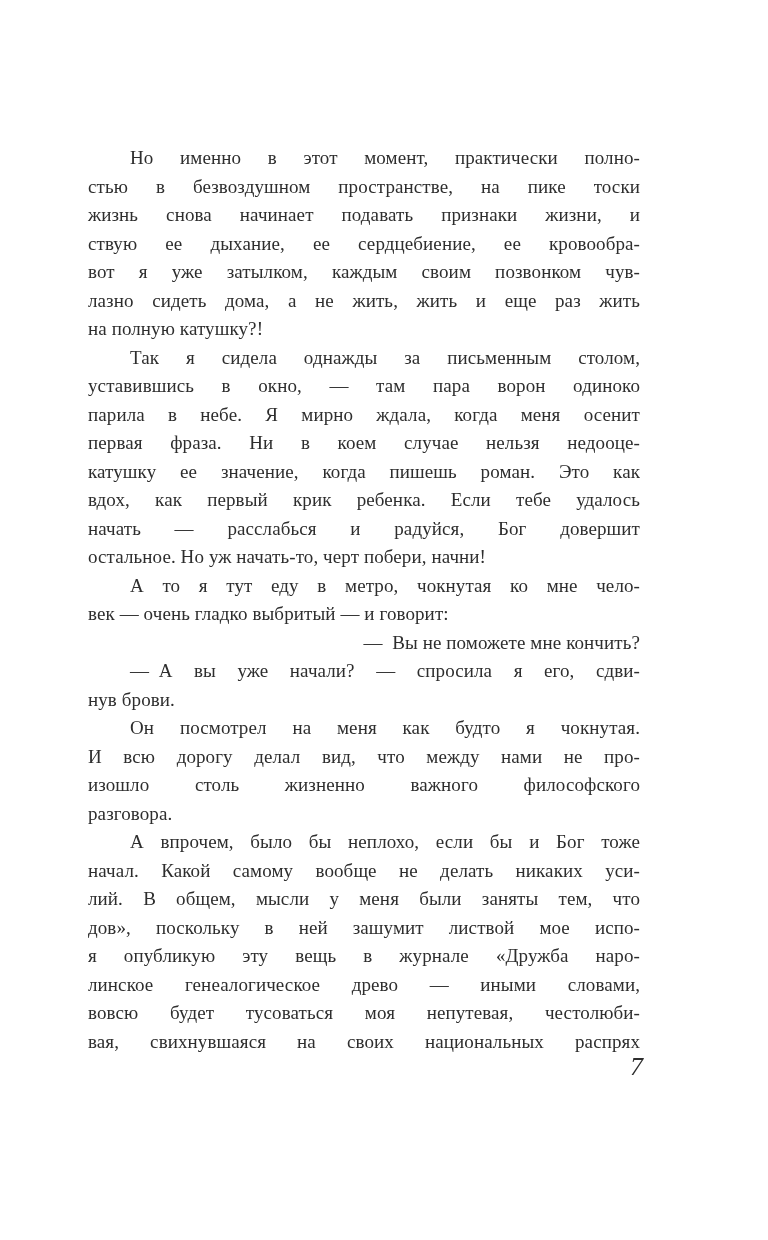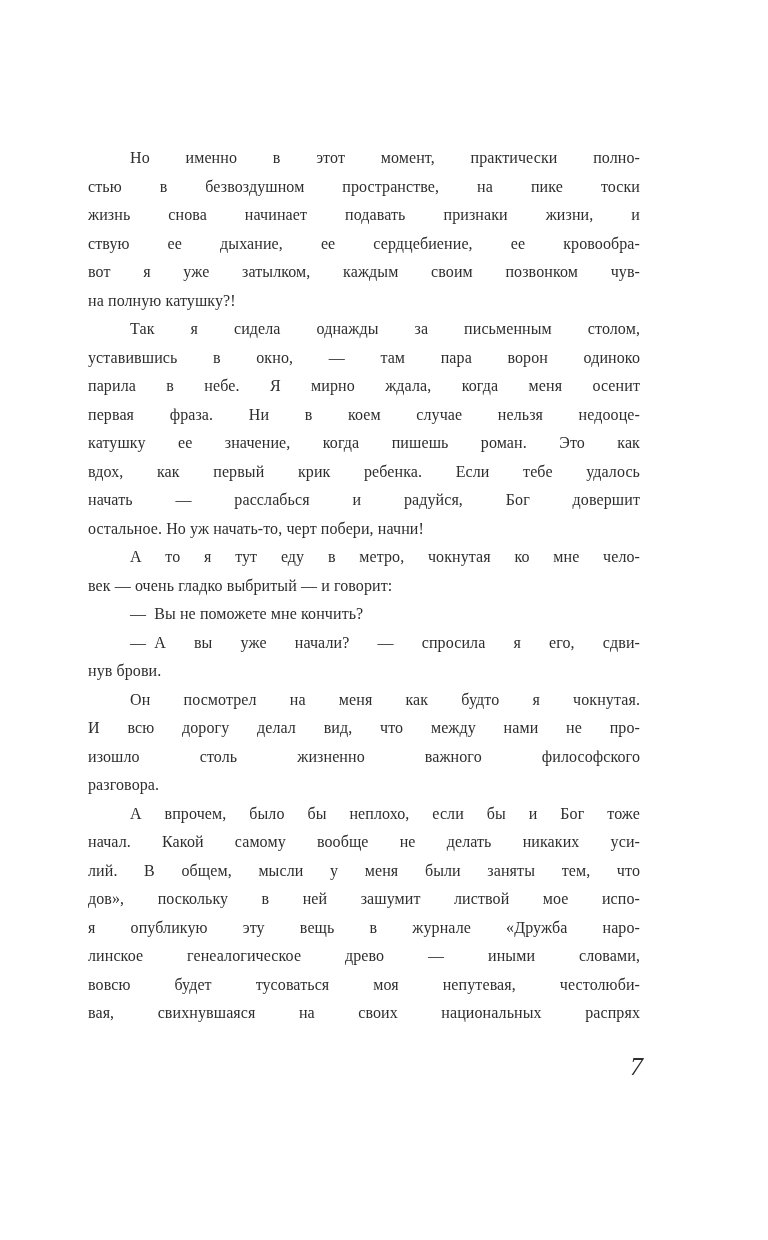--- a/index.html
+++ b/index.html
@@ -16,34 +16,35 @@
     overflow: hidden;
     color: #2e2e2e;
   }
   .text-block {
     position: absolute;
     left: 88px;
     top: 144px;
     width: 552px;
   }
   .line {
-    font-size: 16px;
+    font-size: 19px;
     line-height: 28.5px;
     height: 28.5px;
     white-space: normal;
     text-align: left;
     letter-spacing: 0.1px;
     overflow: visible;
   }
   .line.justify {
     text-align: justify;
     text-align-last: justify;
   }
   .line.indent {
     text-indent: 42px;
+    text-align: right;
   }
   .page-number {
     position: absolute;
     left: 630px;
     top: 1053px;
     font-size: 26px;
     line-height: 28.5px;
     font-style: italic;
     color: #2e2e2e;
   }
@@ -51,20 +52,21 @@
 </head>
 <body>
 
 <div class="page" style="background: rgb(255, 255, 255); color: rgb(46, 46, 46);">
   <main class="text-block">
       <div class="line justify indent">Но именно в этот момент, практически полно-</div>
       <div class="line justify">стью в безвоздушном пространстве, на пике тоски</div>
       <div class="line justify">жизнь снова начинает подавать признаки жизни, и</div>
       <div class="line justify">ствую ее дыхание, ее сердцебиение, ее кровообра-</div>
       <div class="line justify">вот я уже затылком, каждым своим позвонком чув-</div>
+      <div class="line justify">лазно сидеть дома, а не жить, жить и еще раз жить</div>
       <div class="line">на полную катушку?!</div>
       <div class="line justify indent">Так я сидела однажды за письменным столом,</div>
       <div class="line justify">уставившись в окно, — там пара ворон одиноко</div>
       <div class="line justify">парила в небе. Я мирно ждала, когда меня осенит</div>
       <div class="line justify">первая фраза. Ни в коем случае нельзя недооце-</div>
       <div class="line justify">катушку ее значение, когда пишешь роман. Это как</div>
       <div class="line justify">вдох, как первый крик ребенка. Если тебе удалось</div>
       <div class="line justify">начать — расслабься и радуйся, Бог довершит</div>
       <div class="line">остальное. Но уж начать-то, черт побери, начни!</div>
       <div class="line justify indent">А то я тут еду в метро, чокнутая ко мне чело-</div>

